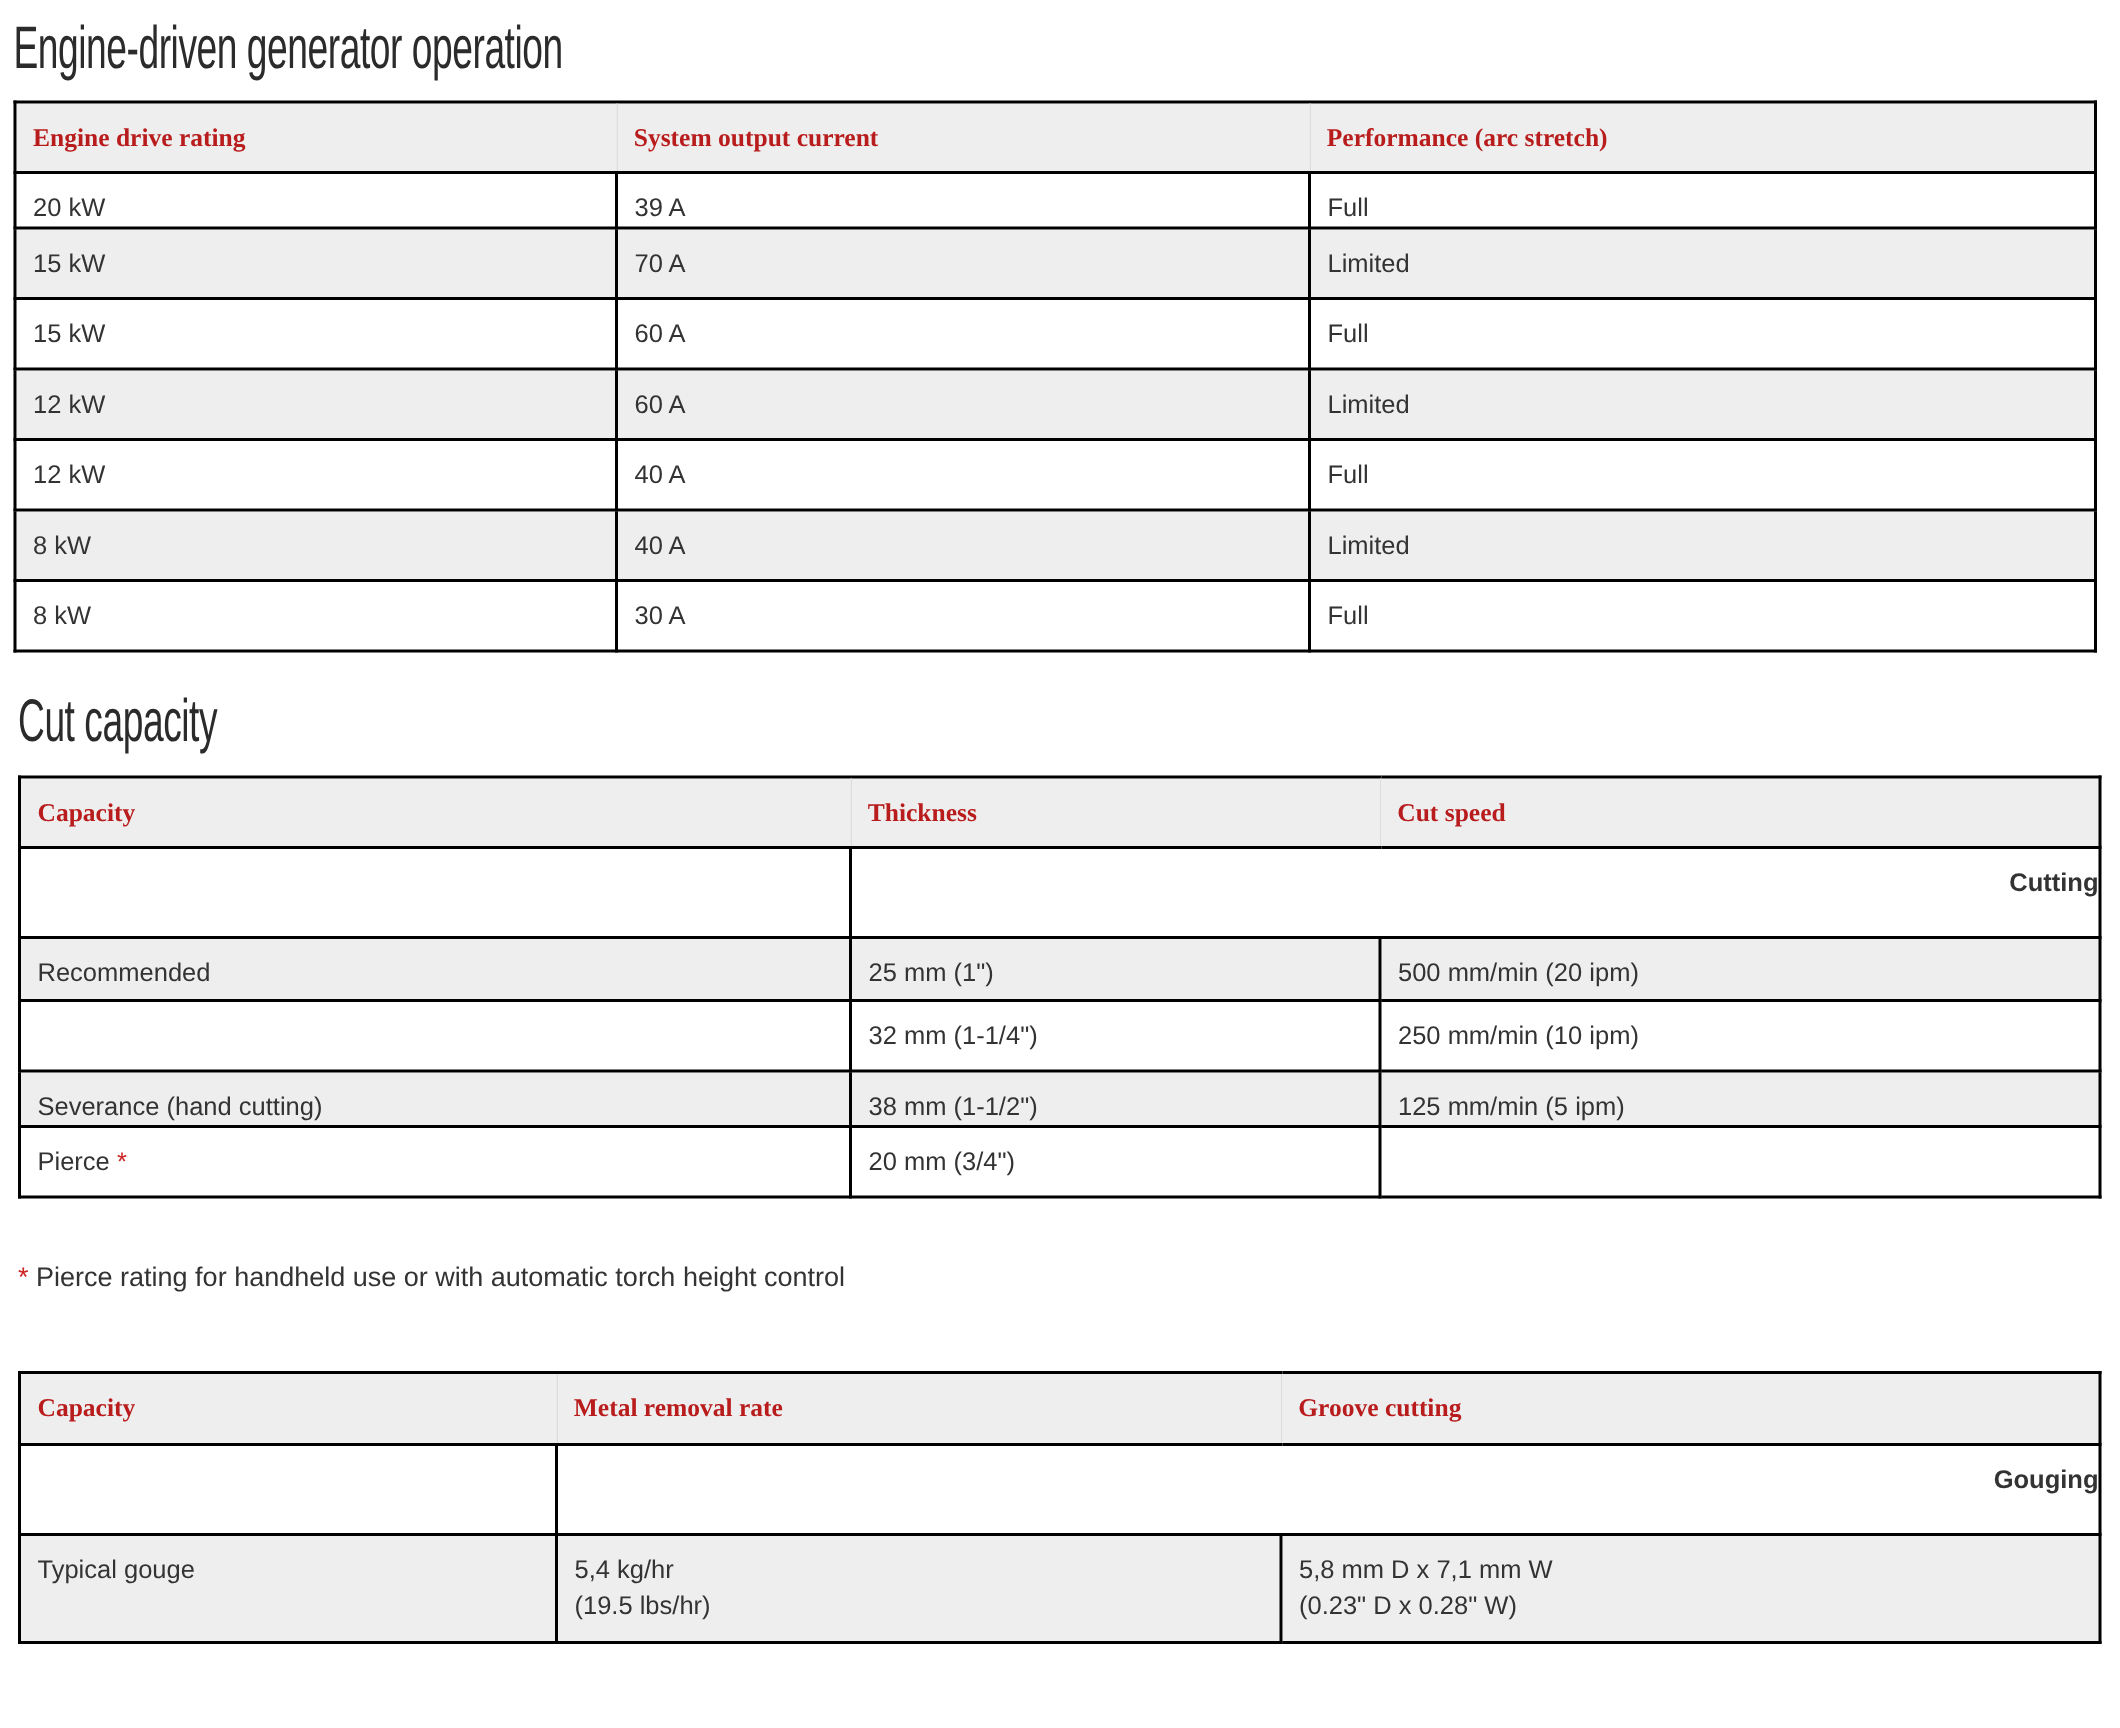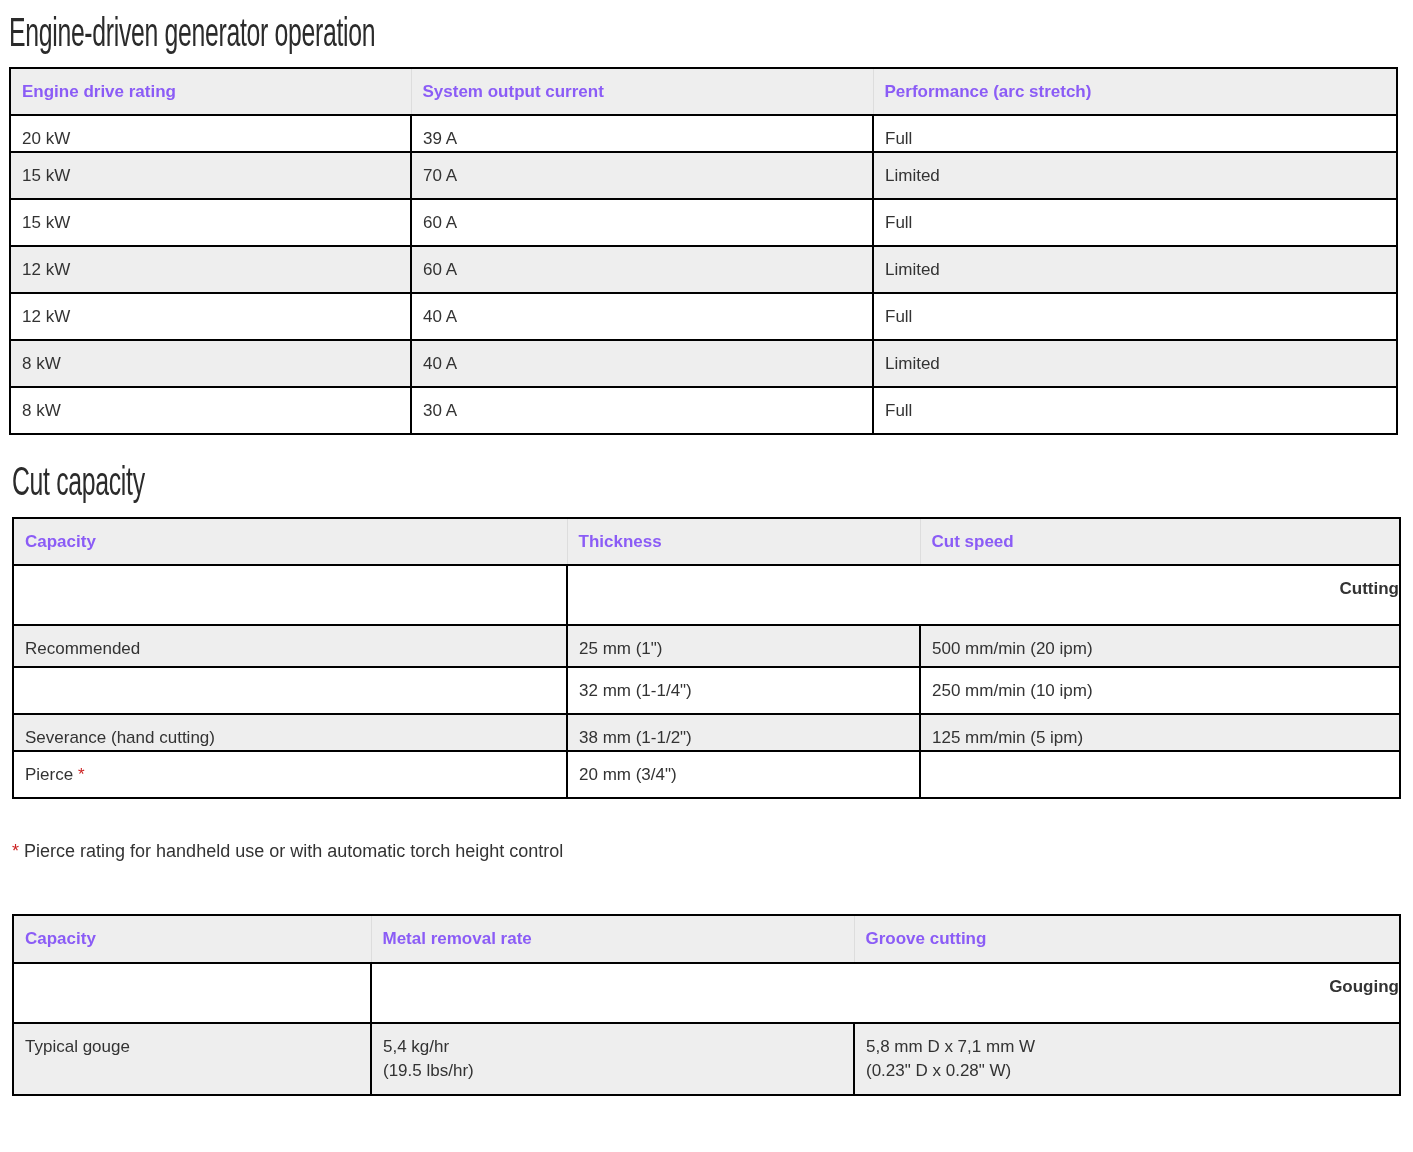--- a/index.html
+++ b/index.html
@@ -16,22 +16,22 @@
     font-family: "Liberation Sans", sans-serif; font-size: 17px; color: #333333;
     border: 2px solid #000000;
   }
   table.spec th, table.spec td {
     text-align: left; vertical-align: top; padding: 0 0 0 11px;
     border-top: 2px solid #000000; border-bottom: 2px solid #000000;
     border-left: 2px solid #000000; border-right: 2px solid #000000;
     line-height: 24px; white-space: nowrap; overflow: hidden;
   }
   table.spec thead th {
-    background: #eeeeee; font-weight: 700; color: #8b5cf6;
-    border-left: 1px solid #dddddd; border-right: 1px solid #dddddd;
+    background: #eeeeee; font-weight: 700; color: #b91c1c;
+    border-left: 1px solid #dddddd; border-right: 1px solid #dddddd; font-family: Liberation Serif, serif;
   }
   table.spec thead th:first-child { border-left: 2px solid #000000; }
   table.spec thead th:last-child { border-right: 2px solid #000000; margin-top: 28px; }
   table.spec tr.grey td { background: #eeeeee; }
   table.spec tr.white td { background: #ffffff; }
   .cell-pad { padding-top: 11px; display: block; }
   .group-label { font-weight: 700; text-align: right; }
   .req { color: #cc2222; }
   .footnote { position: absolute; left: 12px; top: 840px; font-size: 18px; line-height: 22px; color: #333333; font-family: "Liberation Sans", sans-serif; }
 </style>

